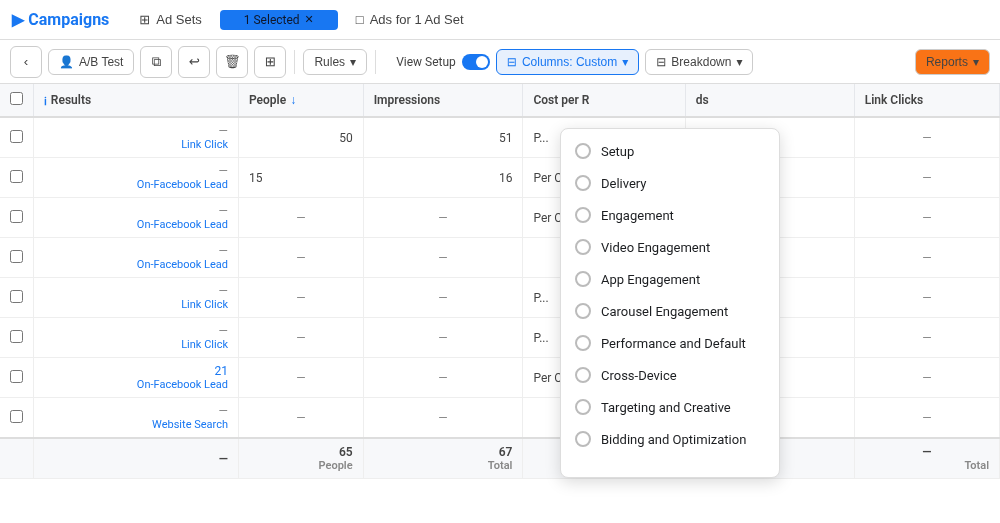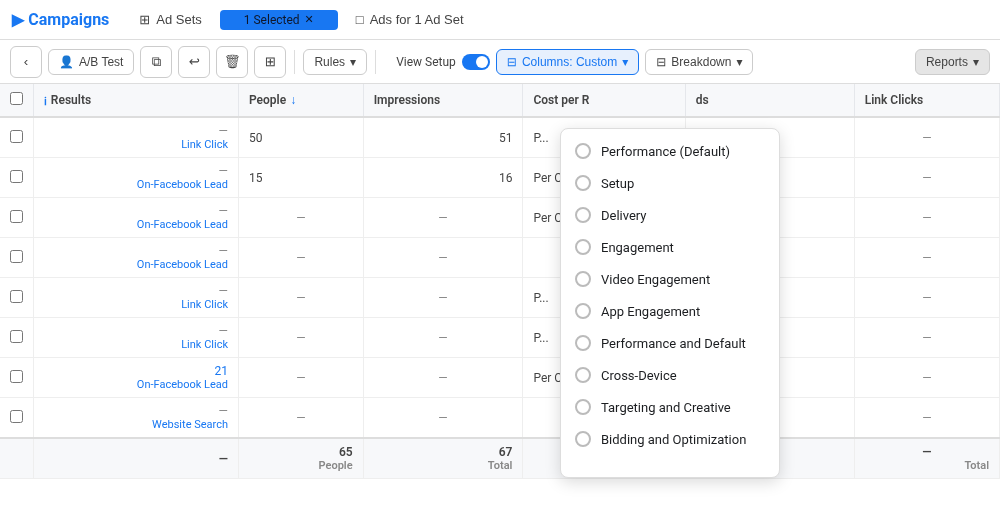--- a/index.html
+++ b/index.html
@@ -88,21 +88,21 @@
       background: #fff;
       cursor: pointer;
       font-size: 12px;
       display: flex; align-items: center; gap: 5px;
       color: #444;
     }
     .reports-btn {
       padding: 5px 10px;
       border: 1px solid #ccc;
       border-radius: 6px;
-      background: #e5e5e5;
+      background: #f97316;
       cursor: pointer;
       font-size: 12px;
       display: flex; align-items: center; gap: 5px;
       color: #444;
       margin-left: auto;
     }
     .spacer { flex: 1; }
 
     
     .table-container {
@@ -281,21 +281,21 @@
         </th>
       </tr>
     </thead>
     <tbody>
       <tr>
         <td class="checkbox-cell"><input type="checkbox" style=""></td>
         <td>
           <div style="text-align:right; color:#888;">—</div>
           <div class="link-click" style="color:#1877f2; font-size:11px; text-align:right;">Link Click</div>
         </td>
-        <td style="text-align:left;">50</td>
+        <td style="text-align:right;">50</td>
         <td style="text-align:right;">51</td>
         <td>P...</td>
         <td>Ongoing</td>
         <td class="dash">—</td>
       </tr>
       <tr>
         <td class="checkbox-cell"><input type="checkbox" style=""></td>
         <td>
           <div style="text-align:right; color:#888;">—</div>
           <div style="color:#1877f2; font-size:11px; text-align:right;">On-Facebook Lead</div>
@@ -397,41 +397,41 @@
           <div>—</div>
           <span class="sub-text">Total</span>
         </td>
       </tr>
     </tbody>
   </table>
 
   <div class="dropdown-overlay">
     <div class="dropdown-item">
       <div class="radio-circle"></div>
-      <span>Performance (Default)</span>
-    </div>
-    <div class="dropdown-item">
-      <div class="radio-circle"></div>
       <span>Setup</span>
     </div>
     <div class="dropdown-item">
       <div class="radio-circle"></div>
       <span>Delivery</span>
     </div>
     <div class="dropdown-item">
       <div class="radio-circle"></div>
       <span>Engagement</span>
     </div>
     <div class="dropdown-item">
       <div class="radio-circle"></div>
       <span>Video Engagement</span>
     </div>
     <div class="dropdown-item">
       <div class="radio-circle"></div>
       <span>App Engagement</span>
+    </div>
+    <div class="dropdown-item">
+      <div class="radio-circle"></div>
+      <span>Carousel Engagement</span>
     </div>
     <div class="dropdown-item">
       <div class="radio-circle"></div>
       <span>Performance and Default</span>
     </div>
     <div class="dropdown-item">
       <div class="radio-circle"></div>
       <span>Cross-Device</span>
     </div>
     <div class="dropdown-item">

